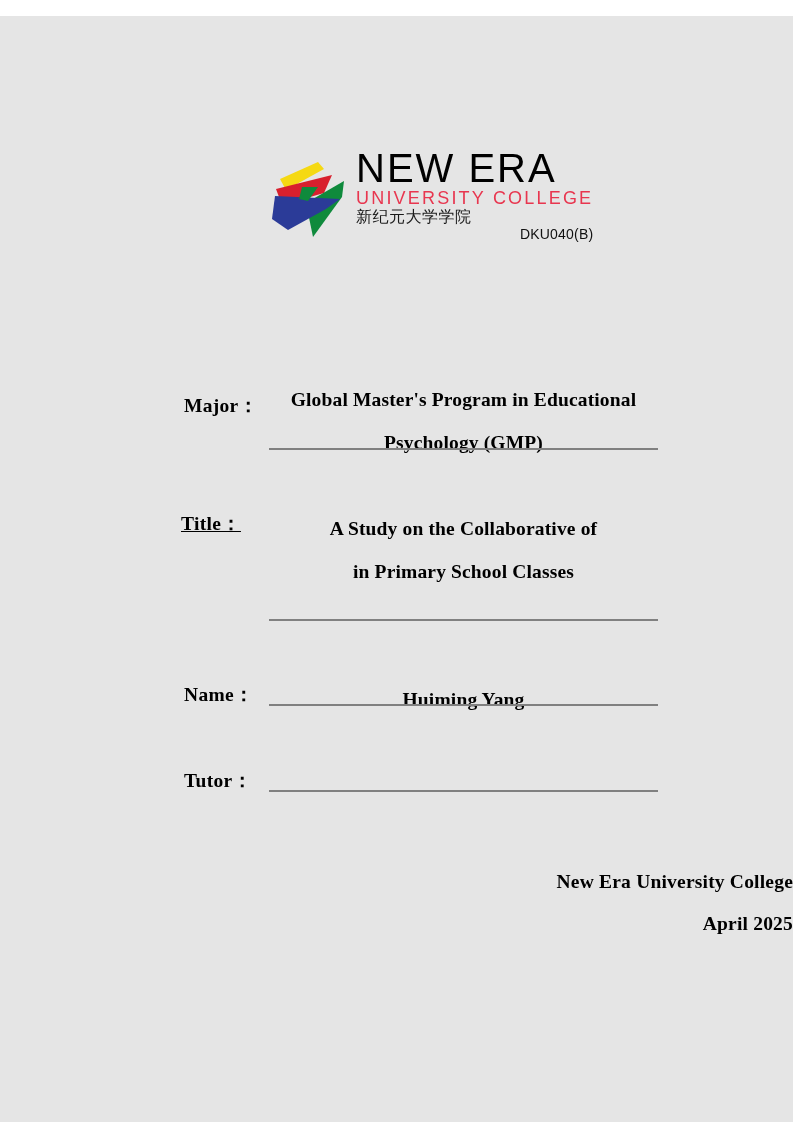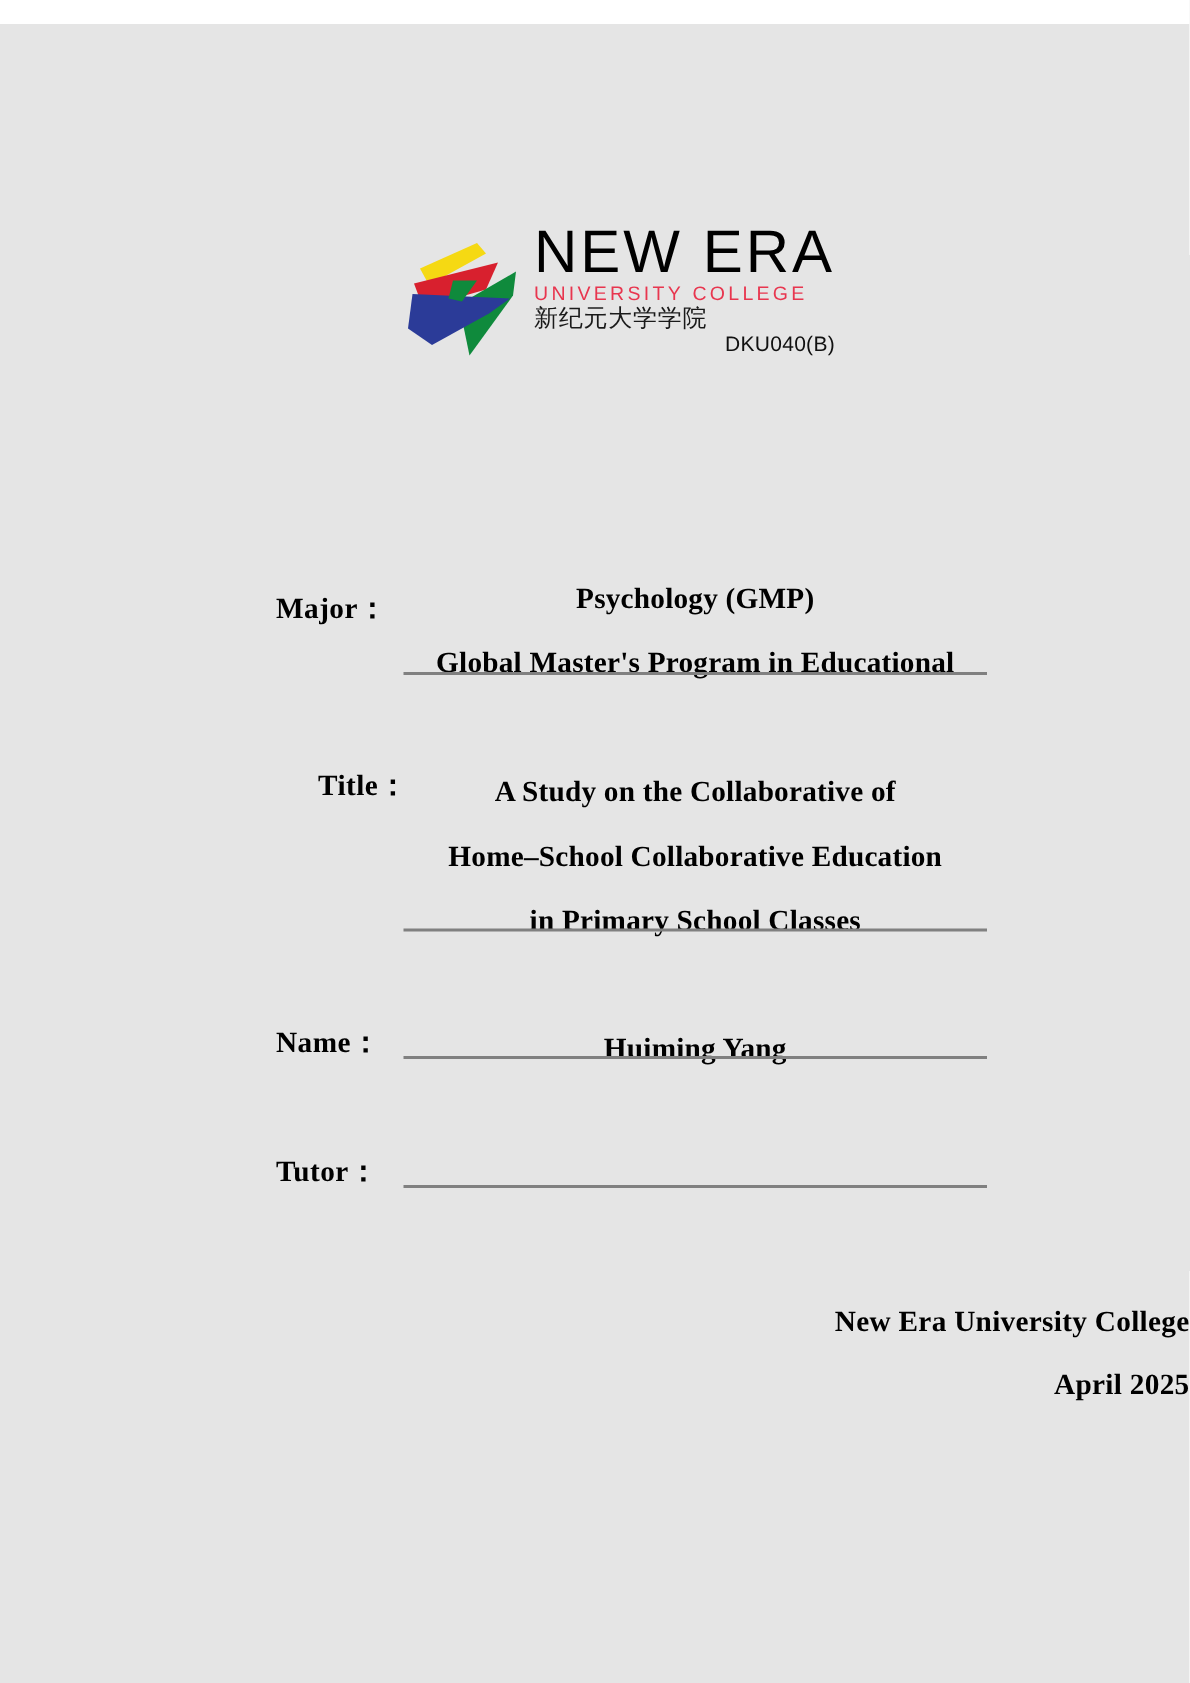--- a/index.html
+++ b/index.html
@@ -50,21 +50,21 @@
     font-weight: 400;
     font-size: 40px;
     letter-spacing: 2.0px;
     color: #000000;
     line-height: 0.98;
     white-space: nowrap;
   }
   .logo-uc {
     font-family: "Liberation Sans", "DejaVu Sans", sans-serif;
     font-weight: 400;
-    font-size: 13px;
+    font-size: 18px;
     letter-spacing: 2.2px;
     color: #e8364f;
     margin-top: 1px;
     white-space: nowrap;
   }
   .logo-cn {
     font-family: "DejaVu Sans", "Liberation Sans", sans-serif;
     font-weight: 400;
     font-size: 16px;
     letter-spacing: 0.5px;
@@ -157,31 +157,30 @@
       <div class="logo-newera">NEW ERA</div>
       <div class="logo-uc">UNIVERSITY COLLEGE</div>
       <div class="logo-cn">新纪元大学学院</div>
       <div class="logo-code">DKU040(B)</div>
     </div>
   </div>
 
   <div class="field" style="top:362px;">
     <div class="field-label" style="left:184px; top:14px;">Major：</div>
     <div class="field-value" style="top:0px;">
+      <span class="ln">Global Master's Program in Educational</span>
       <span class="ln">Psychology (GMP)</span>
-      <span class="ln">Global Master's Program in Educational</span>
     </div>
     <div class="rule" style="top:70px;"></div>
   </div>
 
   <div class="field" style="top:491px;">
-    <div class="field-label" style="left:212px; top:3px;">Title：</div>
+    <div class="field-label" style="left:181px; top:3px;text-decoration:underline;">Title：</div>
     <div class="field-value" style="top:0px;">
       <span class="ln">A Study on the Collaborative of</span>
-      <span class="ln">Home–School Collaborative Education</span>
       <span class="ln">in Primary School Classes</span>
     </div>
     <div class="rule" style="top:112px;"></div>
   </div>
 
   <div class="field" style="top:662px;">
     <div class="field-label" style="left:184px; top:3px;">Name：</div>
     <div class="field-value" style="top:0px;">
       <span class="ln">Huiming Yang</span>
     </div>

